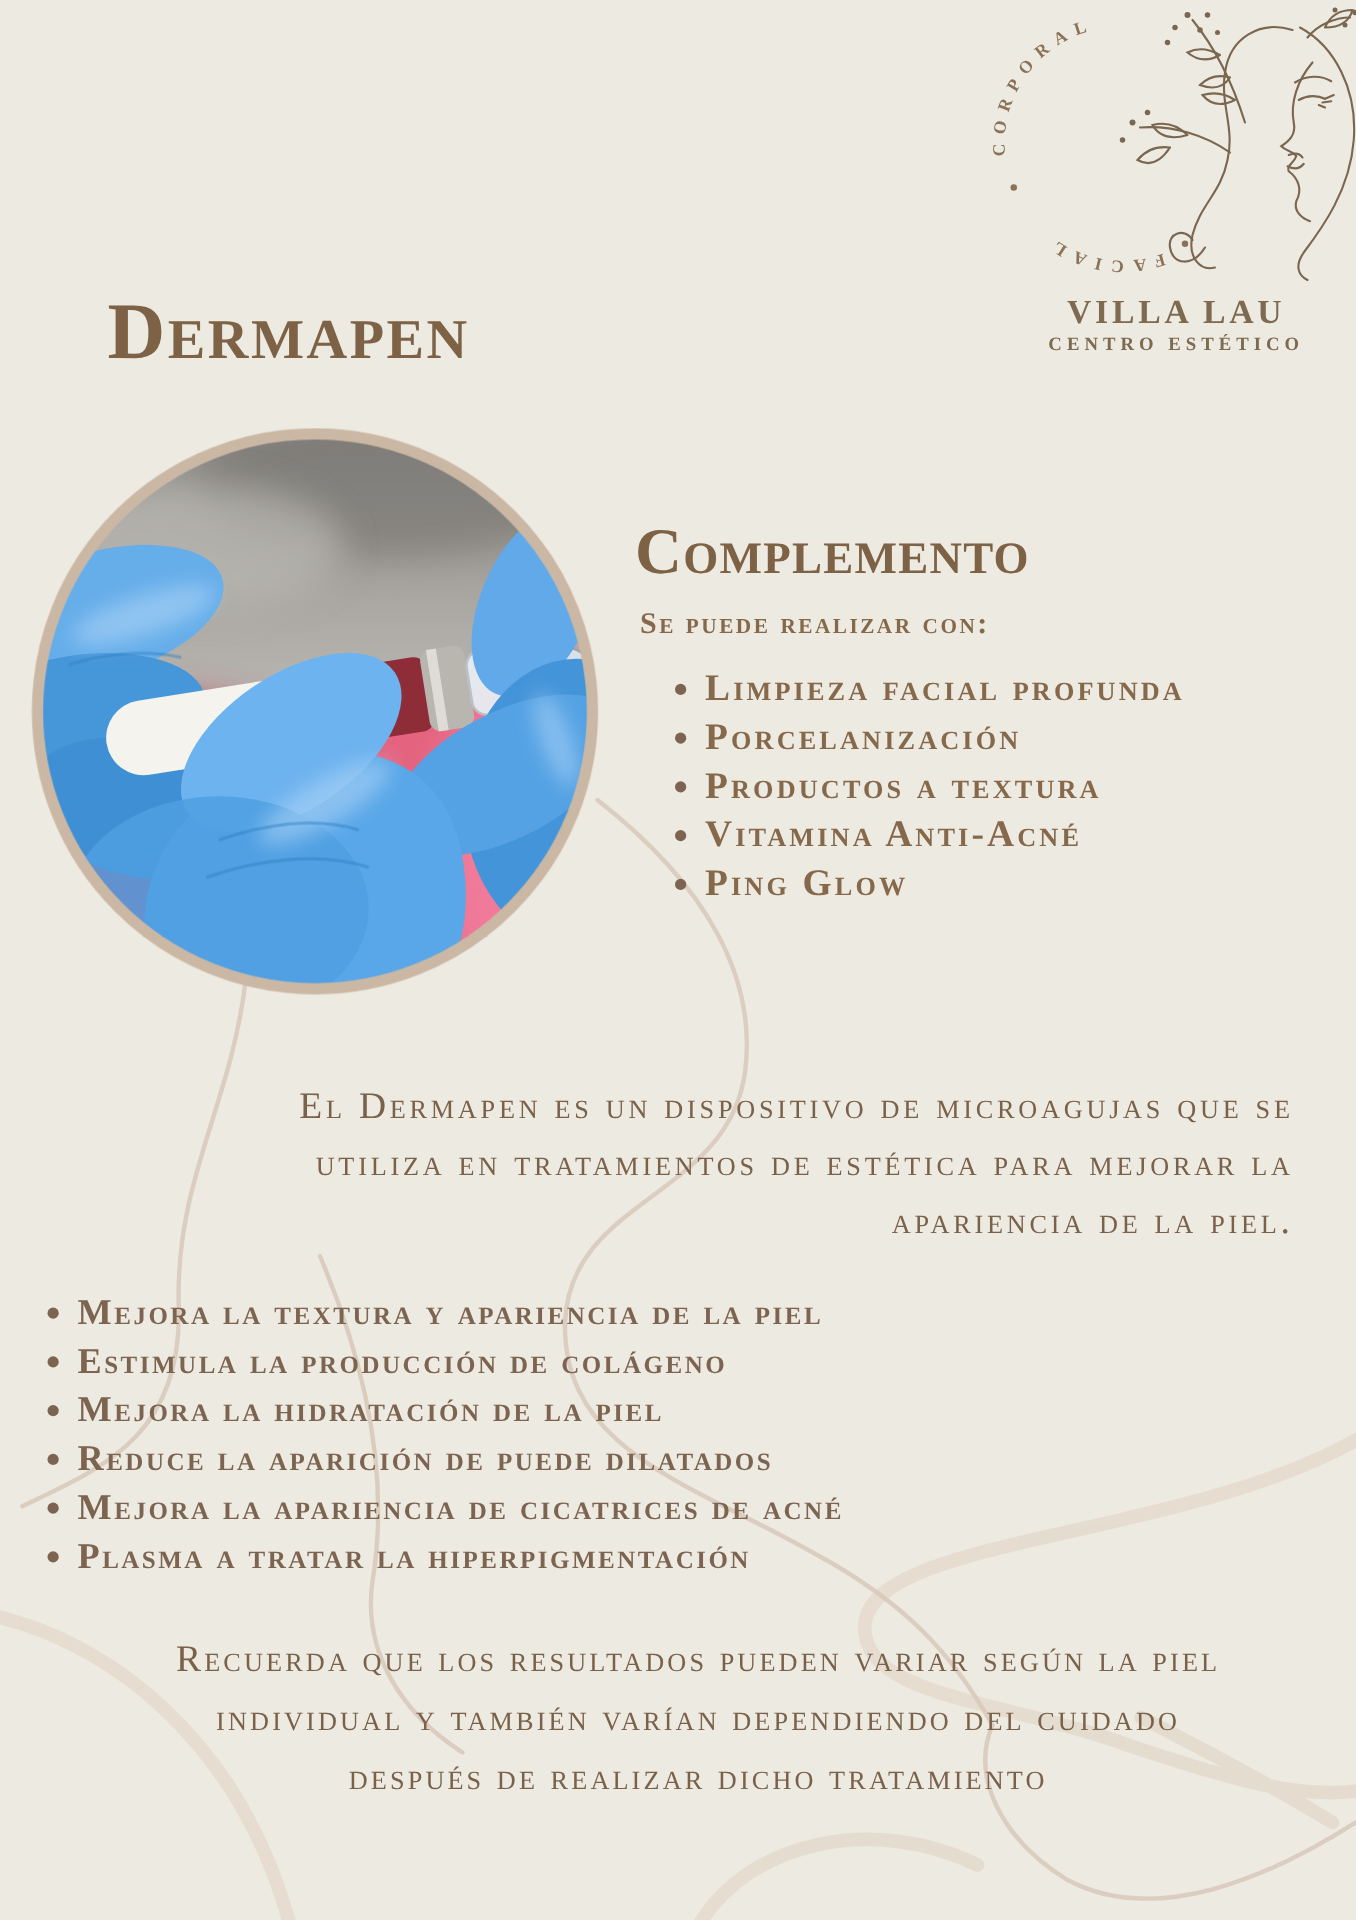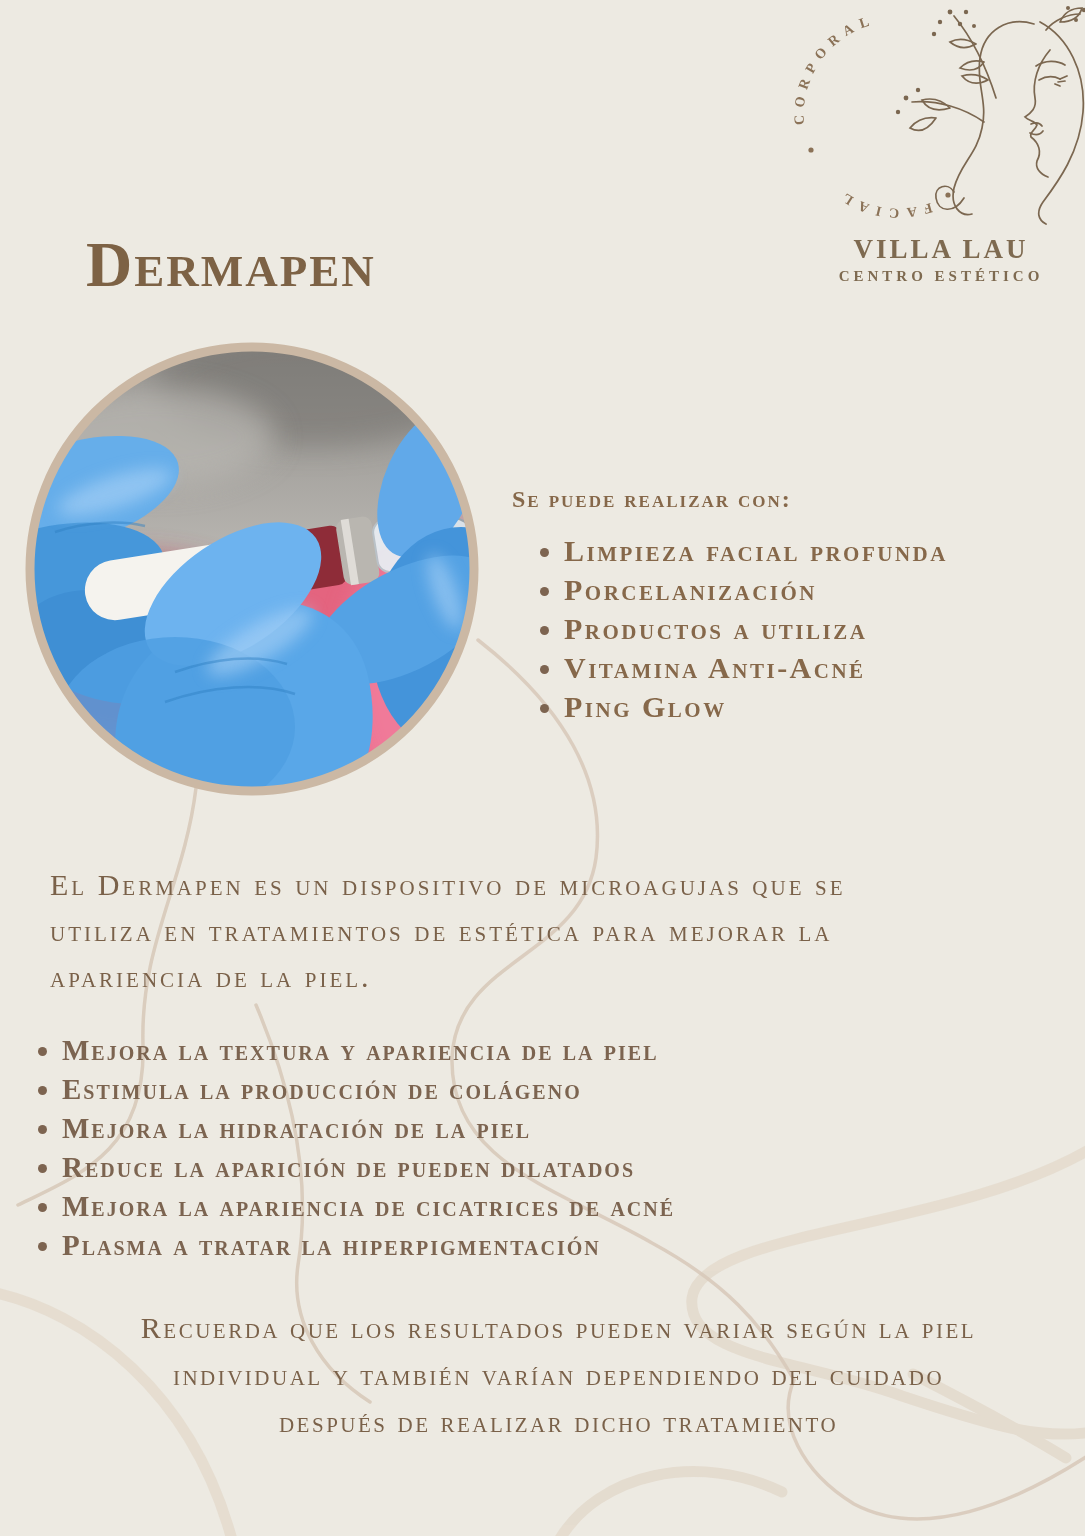--- a/index.html
+++ b/index.html
@@ -55,21 +55,21 @@
     font-variant:small-caps;color:#86684a;white-space:nowrap;
   }
   ul.c-list li .dot, ul.benefits li .dot{
     display:inline-block;width:9px;height:9px;border-radius:50%;
     background:#7d6450;margin-right:15px;vertical-align:4px;
   }
 
   
   .description{
     position:absolute;left:50px;top:862px;width:985px;margin:0;z-index:2;
-    text-align:left;white-space:pre-line;
+    text-align:right;white-space:pre-line;
     font-size:30px;font-weight:400;letter-spacing:3px;line-height:46px;
     font-variant:small-caps;color:#7a6149;
   }
 
   
   ul.benefits{
     position:absolute;left:38px;top:1031px;margin:0;padding:0;z-index:2;
     list-style:none;
   }
   ul.benefits li{
@@ -229,38 +229,39 @@
         <g stroke="#2e7ec0" stroke-width="2.5" fill="none" opacity=".45">
           <path d="M150,330 C190,316 230,312 262,322"></path>
           <path d="M140,360 C185,344 235,340 270,352"></path>
           <path d="M30,190 C60,180 95,178 120,184"></path>
         </g>
       </g>
       <circle cx="227" cy="227" r="222" fill="none" stroke="#cbb8a4" stroke-width="9"></circle>
     </svg>
   </div>
 
+  <h2 class="comp-heading">Complemento</h2>
   <h3 class="comp-sub">Se puede realizar con:</h3>
   <ul class="c-list">
       <li><span class="dot"></span><span>Limpieza facial profunda</span></li>
       <li><span class="dot"></span><span>Porcelanización</span></li>
-      <li><span class="dot"></span><span>Productos a utiliza</span></li>
+      <li><span class="dot"></span><span>Productos a textura</span></li>
       <li><span class="dot"></span><span>Vitamina Anti-Acné</span></li>
       <li><span class="dot"></span><span>Ping Glow</span></li>
     </ul>
 
   <p class="description">El Dermapen es un dispositivo de microagujas que se
 utiliza en tratamientos de estética para mejorar la
 apariencia de la piel.</p>
 
   <ul class="benefits">
       <li><span class="dot"></span><span>Mejora la textura y apariencia de la piel</span></li>
       <li><span class="dot"></span><span>Estimula la producción de colágeno</span></li>
       <li><span class="dot"></span><span>Mejora la hidratación de la piel</span></li>
-      <li><span class="dot"></span><span>Reduce la aparición de pueden dilatados</span></li>
+      <li><span class="dot"></span><span>Reduce la aparición de puede dilatados</span></li>
       <li><span class="dot"></span><span>Mejora la apariencia de cicatrices de acné</span></li>
       <li><span class="dot"></span><span>Plasma a tratar la hiperpigmentación</span></li>
     </ul>
 
   <p class="footer-note">Recuerda que los resultados pueden variar según la piel
 individual y también varían dependiendo del cuidado
 después de realizar dicho tratamiento</p>
 
 </div>
 

